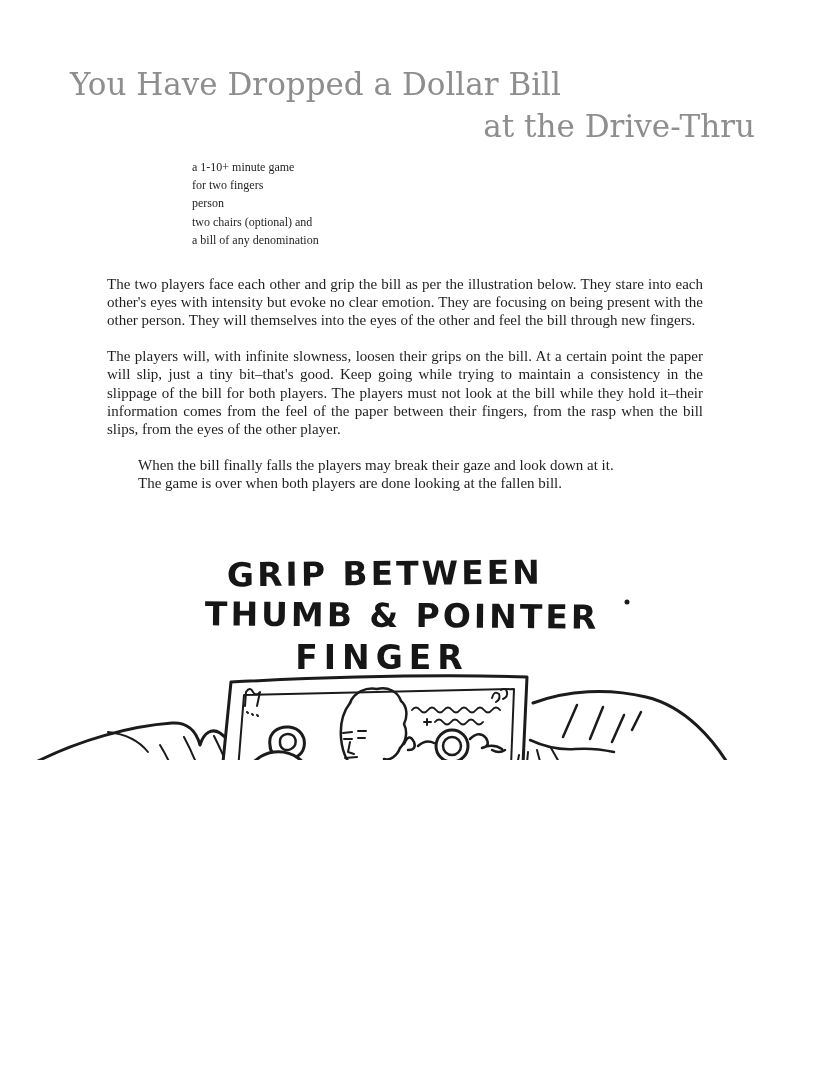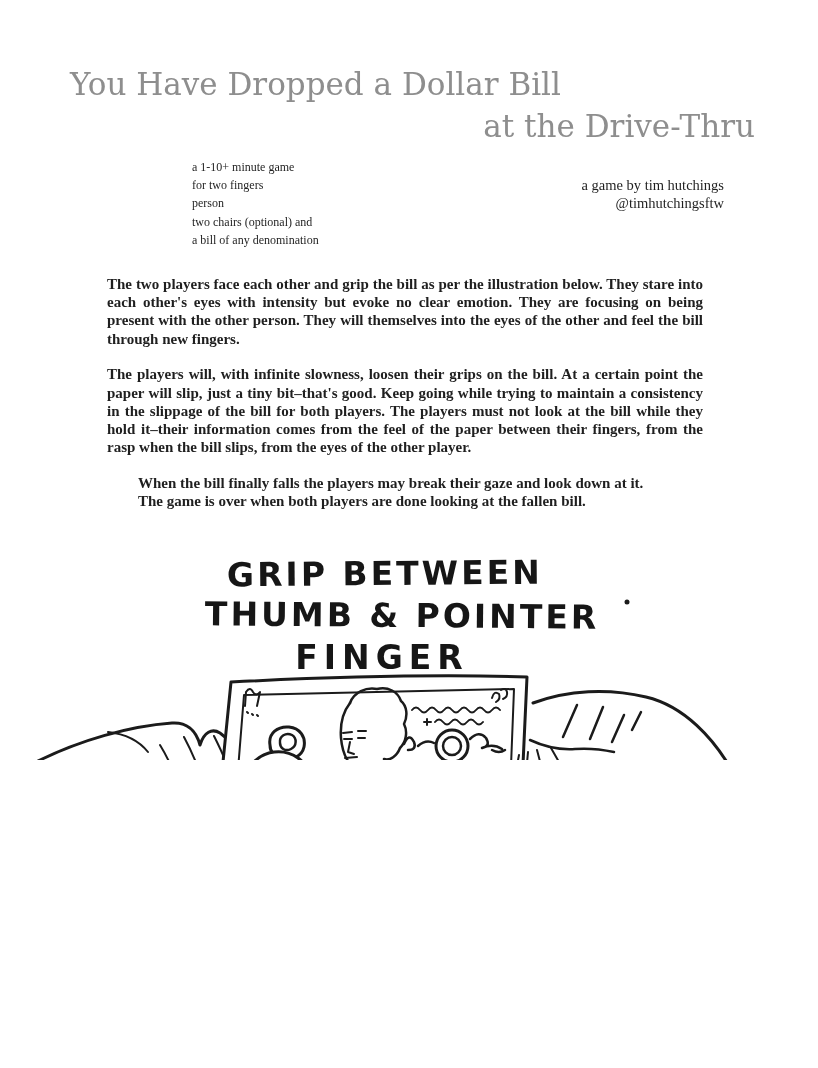--- a/index.html
+++ b/index.html
@@ -19,21 +19,21 @@
     font-size:12px; line-height:18.2px; white-space:nowrap;margin-left:40px;
   }
   .credits-right {
     position:absolute; right:94px; top:176px; text-align:right;
     font-size:14.5px; line-height:18.2px; white-space:nowrap;
   }
   .body-text {
     position:absolute; left:107px; top:275px; width:596px;
     font-size:15px; line-height:18.2px;
   }
-  .body-text p { margin:0 0 17.5px 0; text-align:justify;font-weight:bold; }
+  .body-text p { margin:0 0 17.5px 0; text-align:justify; }
   .body-text p.last { text-align:left; white-space:pre-line;margin-left:31px; }
   .illustration { position:absolute; left:0; top:540px; }
   .ill-caption {
     font-family:"DejaVu Sans", sans-serif; font-weight:bold; fill:#161616;
   }
 </style>
 </head>
 <body>
 
 <div class="page">
@@ -42,24 +42,20 @@
   <div class="title-line title-2">at the Drive-Thru</div>
 
   <div class="credits-left">
     <div>a 1-10+ minute game</div>
     <div>for two fingers</div>
     <div>person</div>
     <div>two chairs (optional) and</div>
     <div>a bill of any denomination</div>
   </div>
 
-  <div class="credits-right">
-    <div>a game by tim hutchings</div>
-    <div>@timhutchingsftw</div>
-  </div>
 
   <div class="body-text">
     <p>The two players face each other and grip the bill as per the illustration below.  They stare into each other's eyes with intensity but evoke no clear emotion.  They are focusing on being present with the other person.  They will themselves into the eyes of the other and feel the bill through new fingers.</p>
     <p>The players will, with infinite slowness, loosen their grips on the bill.  At a certain point the paper will slip, just a tiny bit–that's good.  Keep going while trying to maintain a consistency in the slippage of the bill for both players.  The players must not look at the bill while they hold it–their information comes from the feel of the paper between their fingers, from the rasp when the bill slips, from the eyes of the other player.</p>
     <p class="last">When the bill finally falls the players may break their gaze and look down at it.
 The game is over when both players are done looking at the fallen bill.</p>
   </div>
 
   <svg class="illustration" width="818" height="528" viewBox="0 0 818 528" stroke="#1b1b1b" fill="none" stroke-linecap="round" stroke-linejoin="round">
 

